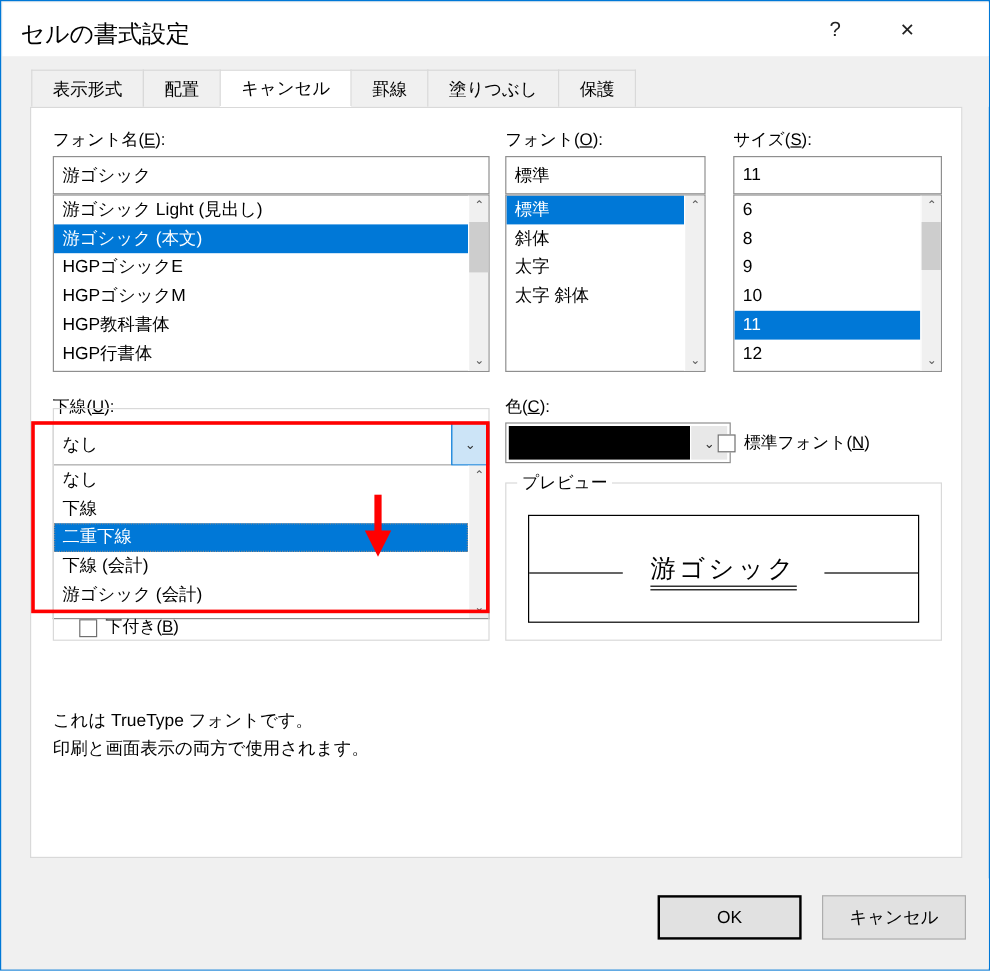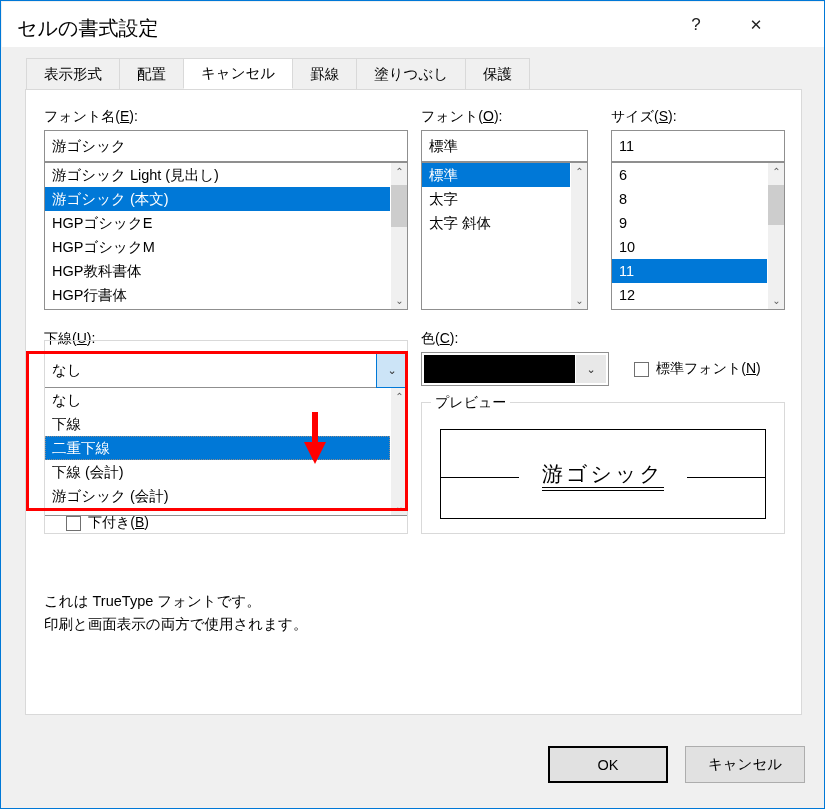--- a/index.html
+++ b/index.html
@@ -350,20 +350,21 @@
 
     <div class="field-label" style="left:395px; top:18px;"><span>フォント(</span><u>O</u><span>):</span></div>
 
     <div class="textbox" style="left:395px; top:40px; width:167px; height:32px;">
       <span>標準</span>
     </div>
 
     <div class="listbox" style="left:395px; top:72px; width:167px; height:148px;">
       <div class="list-items">
         <div class="list-item selected">標準</div>
+        <div class="list-item">斜体</div>
         <div class="list-item">太字</div>
         <div class="list-item">太字 斜体</div>
       </div>
       <div class="vscroll">
         <div class="arrow up">⌃</div>
         <div class="arrow down">⌄</div>
       </div>
     </div>
 
     <div class="field-label" style="left:585px; top:18px;"><span>サイズ(</span><u>S</u><span>):</span></div>
@@ -416,21 +417,21 @@
       <span><span>下付き(</span><u>B</u><span>)</span></span>
     </div>
 
     <div class="field-label" style="left:395px; top:240px;"><span>色(</span><u>C</u><span>):</span></div>
 
     <div style="position:absolute; left:395px; top:262px; width:188px; height:34px; border:1px solid #8f8f8f; background:#ffffff;">
       <div id="color-swatch" style="position:absolute; left:2px; top:2px; width:151px; height:28px; background:#000000;"></div>
       <div style="position:absolute; right:2px; top:2px; width:30px; height:28px; background:#e8e8e8; display:flex; align-items:center; justify-content:center; font-size:11px; color:#303030;">⌄</div>
     </div>
 
-    <div class="checkbox-row" style="left:608px; top:270px;">
+    <div class="checkbox-row" style="left:572px; top:270px;">
       <span class="checkbox-box"></span>
       <span><span>標準フォント(</span><u>N</u><span>)</span></span>
     </div>
 
     <div class="groupbox" style="left:395px; top:312px; width:364px; height:132px;">
       <div class="groupbox-title">プレビュー</div>
       <div id="preview-cell">
         <div class="acct-rule" style="left:0; width:78px; bottom:40px;"></div>
         <div class="acct-rule" style="right:0; width:78px; bottom:40px;"></div>
         <div id="preview-sample">

